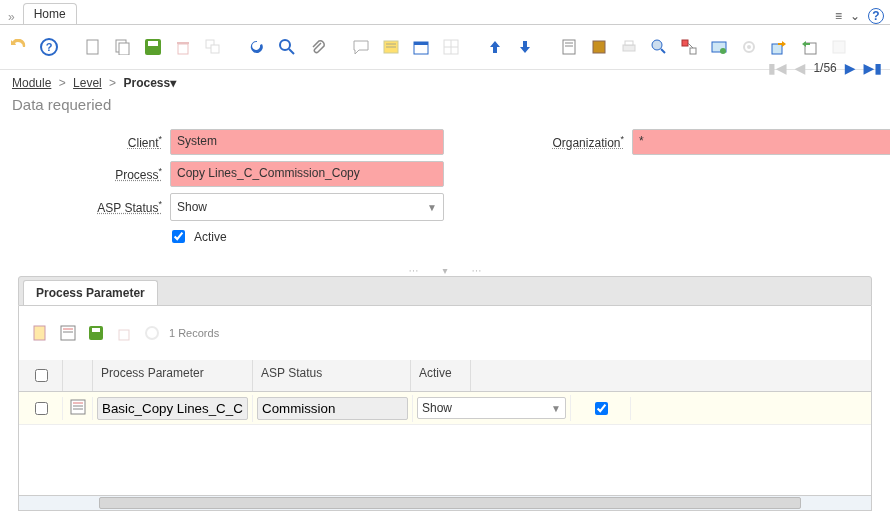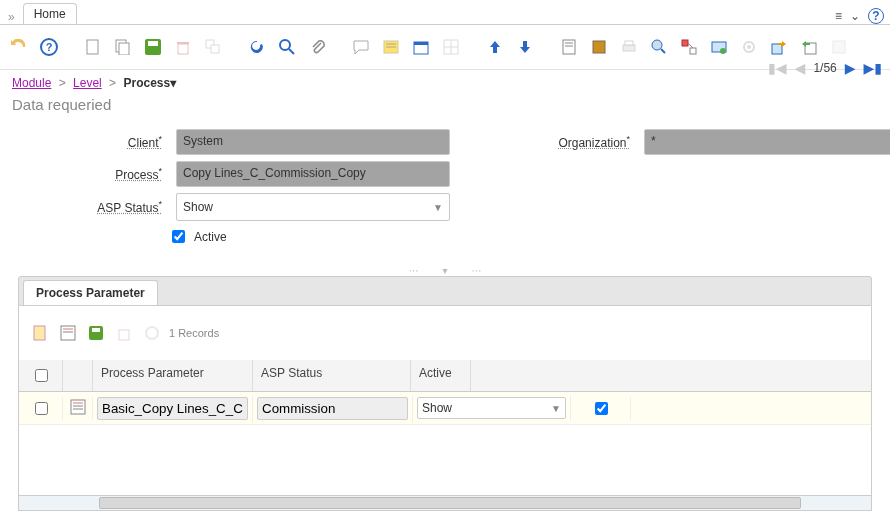--- a/index.html
+++ b/index.html
@@ -7,35 +7,35 @@
 .tab-expand{color:#999;padding:0 4px;cursor:pointer}
 .tab{border:1px solid #ccc;border-bottom:none;border-radius:4px 4px 0 0;padding:3px 10px;background:#fff;display:flex;align-items:center;gap:6px}
 .tab.active{font-weight:bold}
 .tab .close{color:#888}
 .tabbar-right{margin-left:auto;display:flex;gap:8px;align-items:center;padding-right:6px;color:#555}
 .toolbar{height:36px;padding:4px 8px;display:flex;align-items:center;gap:8px;border-bottom:1px solid #e3e3e3}
 .toolbar .sep{width:6px}
 .ticon{width:22px;height:22px;display:flex;align-items:center;justify-content:center;border-radius:3px;cursor:pointer}
 .ticon svg{display:block}
 .breadcrumb{padding:6px 12px 2px;font-size:12px}
-.breadcrumb a{color:#a21caf;text-decoration:underline}
+.breadcrumb a{color:#404040;text-decoration:underline}
 .breadcrumb .sep{color:#888;margin:0 4px}
 .breadcrumb .current{font-weight:bold}
 .pager{position:absolute;right:8px;top:60px;display:flex;align-items:center;gap:8px;font-size:12px;color:#444}
 .pager .arrow{color:#2a68c8;font-size:14px;cursor:pointer}
 .pager .arrow.dis{color:#ccc;cursor:default}
 .content{padding:4px 12px 0;position:relative}
 .status{color:#888;font-size:15px;margin-bottom:4px}
 .form{padding:6px 0 12px}
 .row{display:flex;align-items:center;margin:6px 0;gap:20px}
 .field{display:flex;align-items:center}
-.label{width:150px;text-align:right;padding-right:14px;color:#333;text-decoration:underline dotted #888}
+.label{width:150px;text-align:right;padding-right:8px;color:#333;text-decoration:underline dotted #888}
 .req{font-size:9px;vertical-align:super}
 .input{border:1px solid #c8c8c8;background:#fafafa;padding:4px 6px;height:16px;border-radius:2px}
-.input.ro{background:#a3a3a3}
+.input.ro{background:#fca5a5}
 .input.w270{width:260px}
 .select{border:1px solid #c8c8c8;background:#fff;padding:0 6px;height:26px;border-radius:2px;display:flex;align-items:center;justify-content:space-between}
 .select.w270{width:260px}
 .chev{color:#888;font-size:10px}
 .checkbox-row{margin-left:156px;display:flex;align-items:center;gap:6px}
 .splitter{height:12px;display:flex;justify-content:center;align-items:center;gap:24px;color:#bbb;font-size:10px}
 .subtab-bar{background:#e6e6e6;border:1px solid #ccc;border-radius:3px 3px 0 0;margin:0 6px;height:28px;display:flex;align-items:flex-end}
 .subtab{background:#fff;border:1px solid #ccc;border-bottom:none;border-radius:3px 3px 0 0;padding:5px 12px;font-weight:bold;margin-left:4px}
 .grid-toolbar{display:flex;align-items:center;gap:6px;padding:16px 10px;border-left:1px solid #ccc;border-right:1px solid #ccc;margin:0 6px}
 .grid-toolbar .records{color:#888;font-size:11px}

